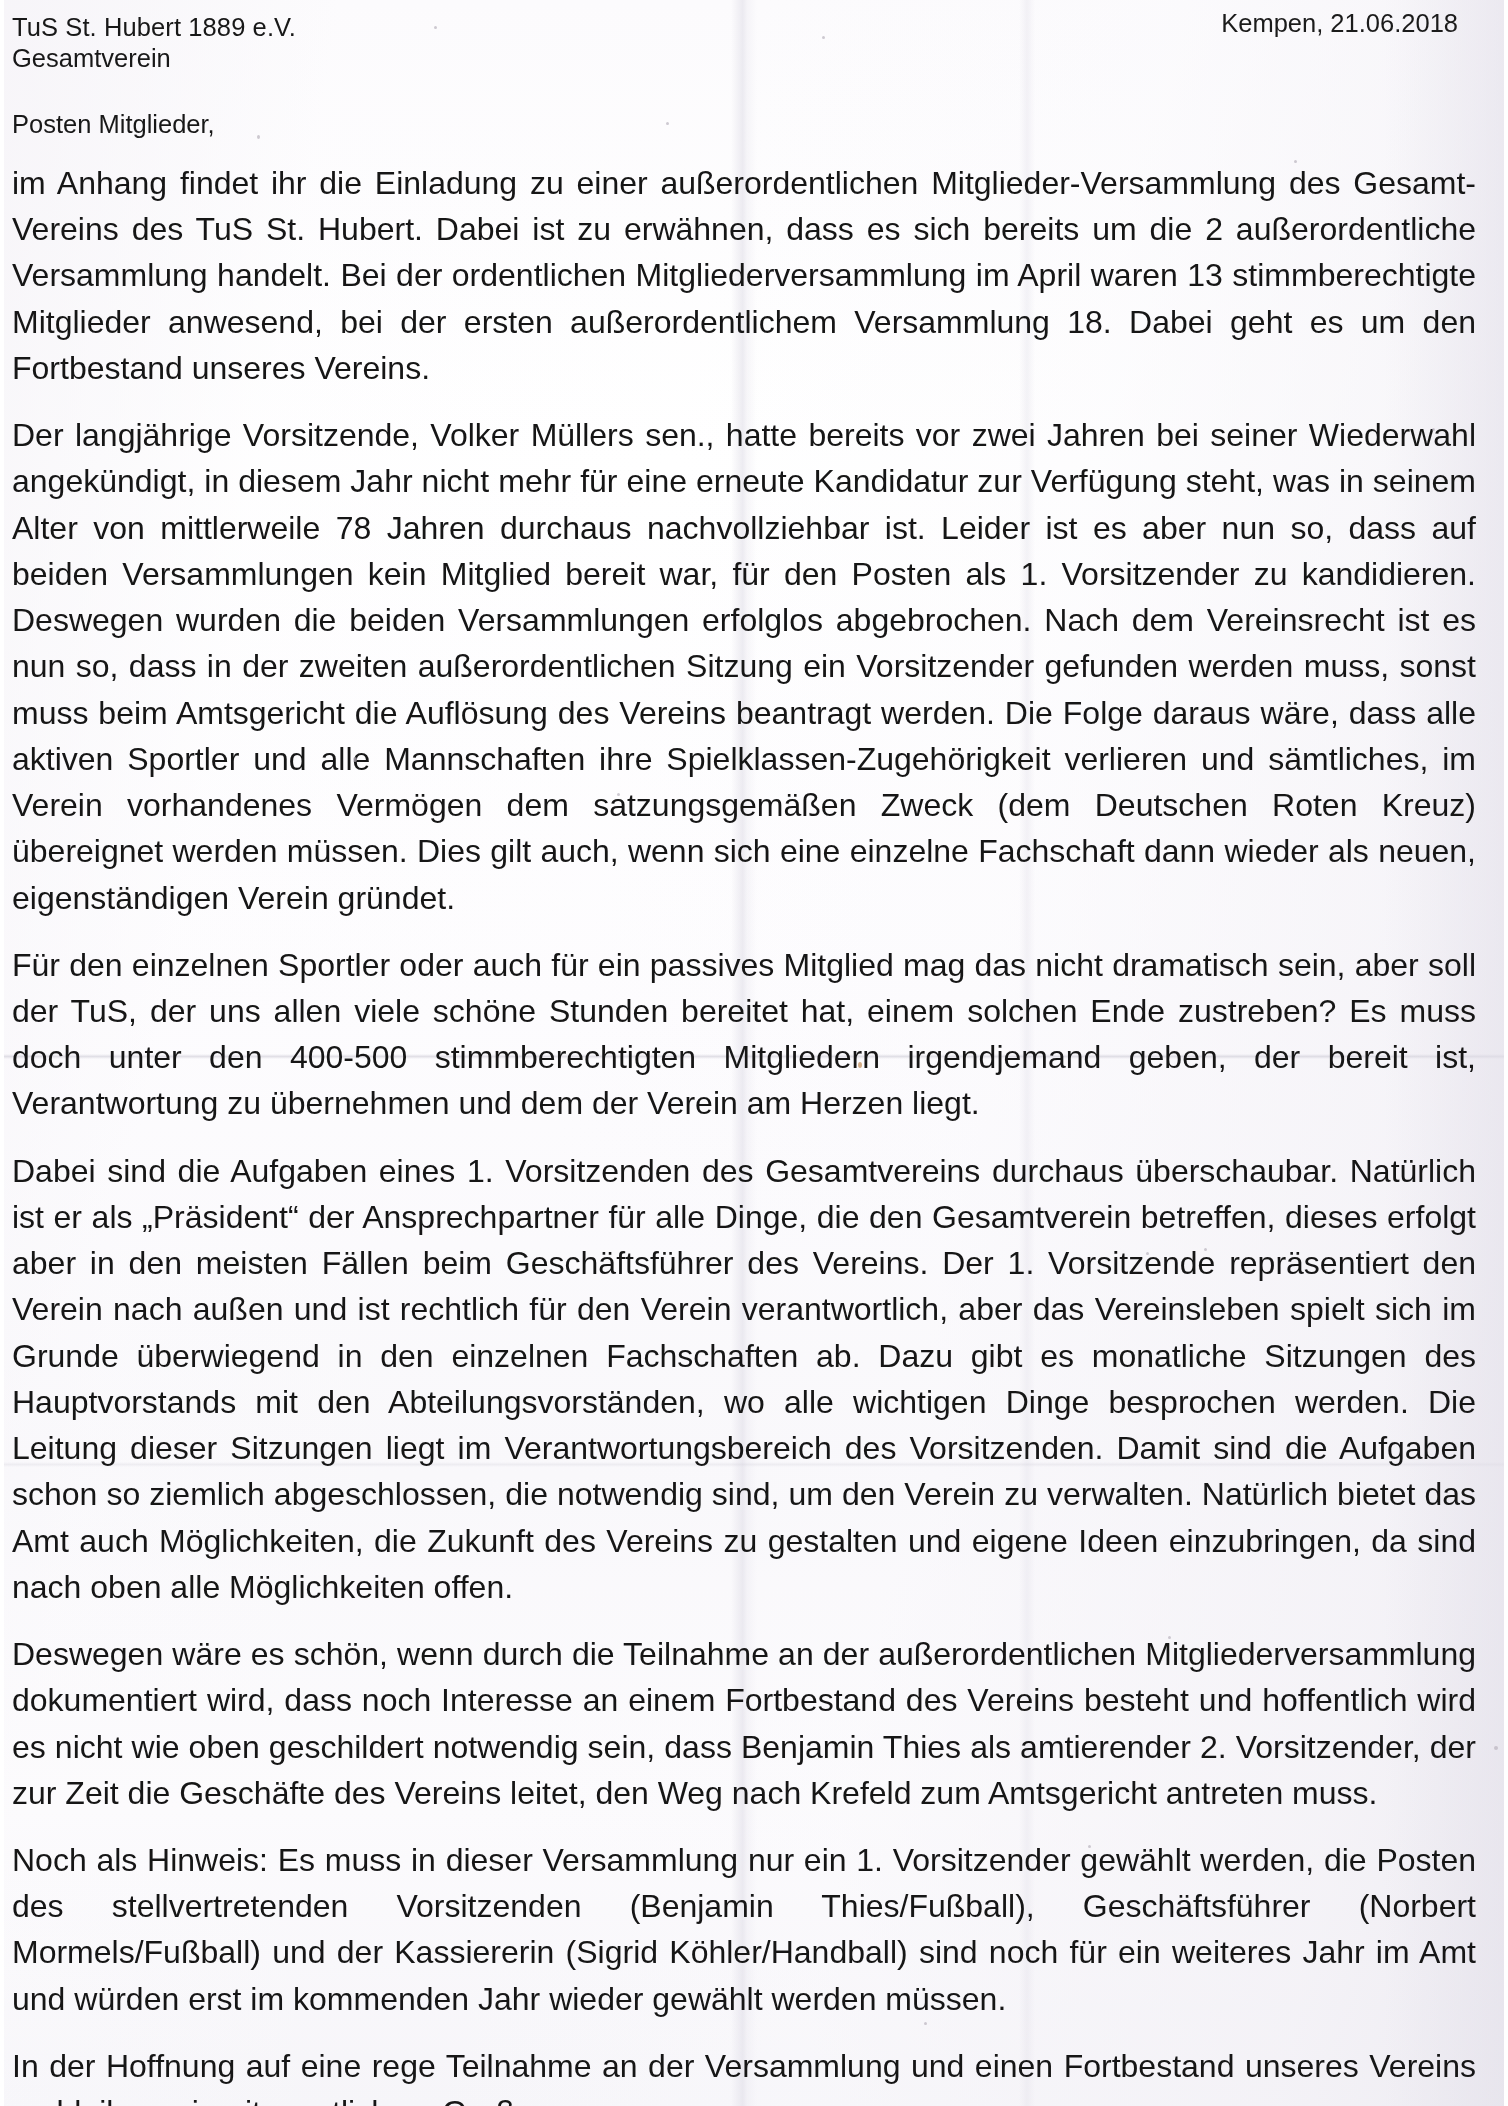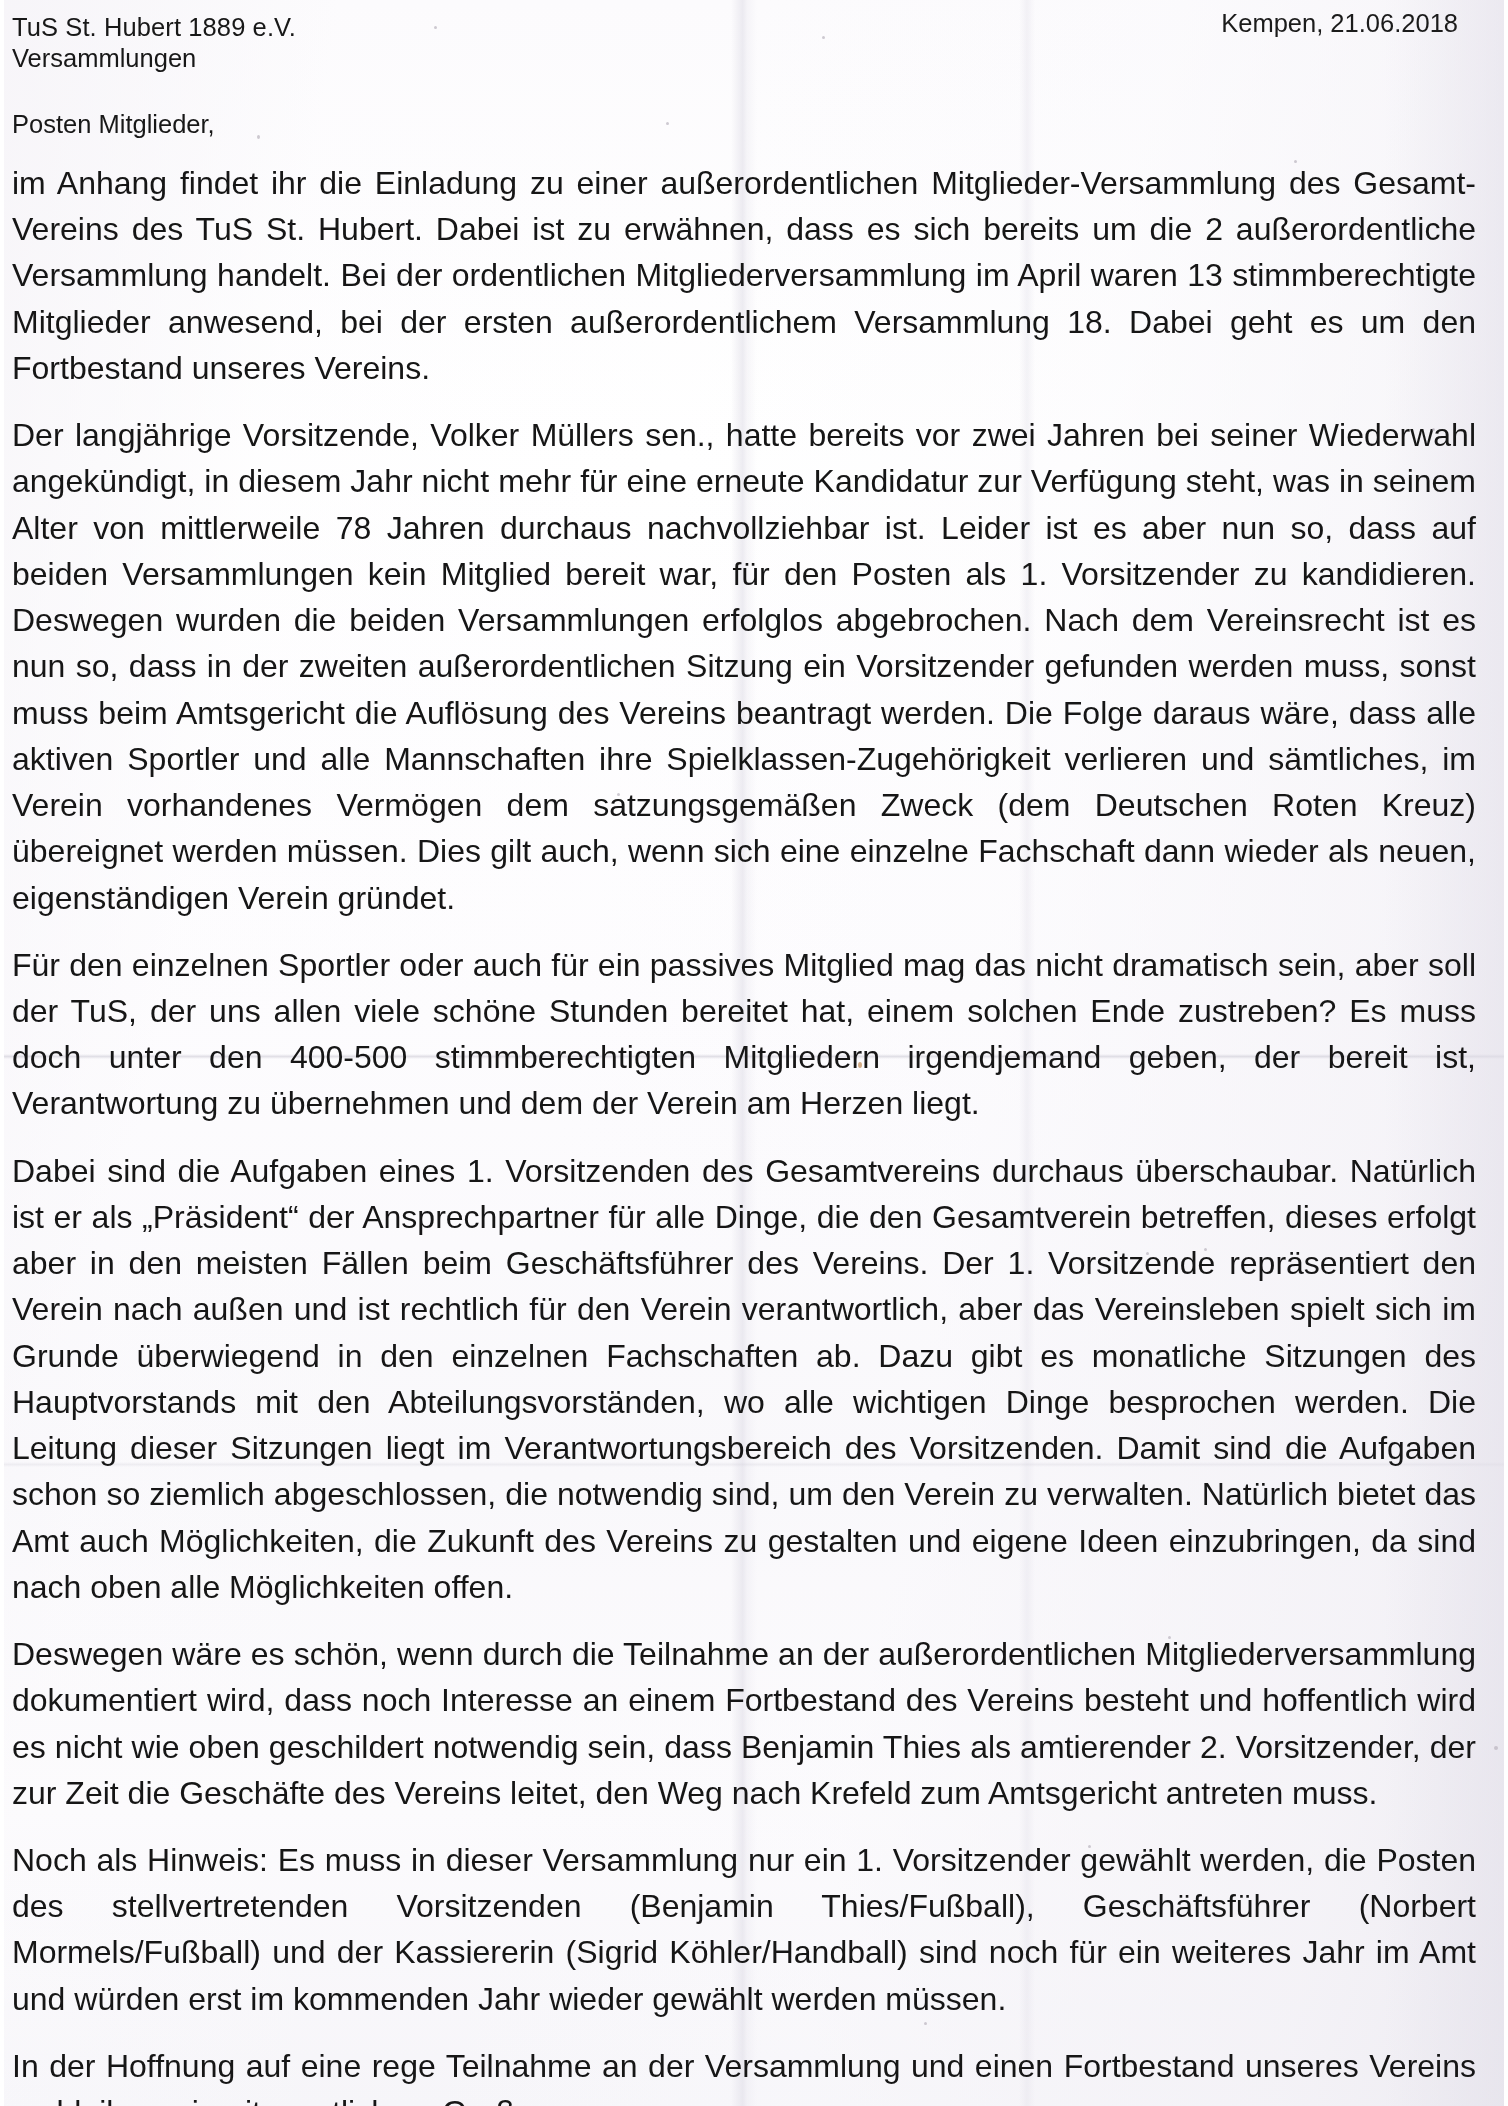--- a/index.html
+++ b/index.html
@@ -180,21 +180,21 @@
   <span class="speck" style="left:1200px;top:1248px;width:3px;height:3px;"></span>
   <span class="speck" style="left:1164px;top:1636px;width:3px;height:3px;"></span>
   <span class="speck" style="left:1490px;top:1746px;width:4px;height:4px;"></span>
   <span class="speck" style="left:1084px;top:1845px;width:3px;height:3px;"></span>
   <span class="speck" style="left:920px;top:2022px;width:3px;height:3px;"></span>
 
   <div class="content">
 
     <div class="letterhead">
       <div class="org">TuS St. Hubert 1889 e.V.</div>
-      <div class="org-line2">Versammlungen</div>
+      <div class="org-line2">Gesamtverein</div>
       <div class="place-date">Kempen, 21.06.2018</div>
     </div>
 
     <div class="salutation">Posten Mitglieder,</div>
 
     <div class="par-gap"></div>
 
     <p class="body-par">im Anhang findet ihr die Einladung zu einer außerordentlichen Mitglieder-Versammlung des Gesamt-Vereins des TuS St. Hubert. Dabei ist zu erwähnen, dass es sich bereits um die 2 außerordentliche Versammlung handelt. Bei der ordentlichen Mitgliederversammlung im April waren 13 stimmberechtigte Mitglieder anwesend, bei der ersten außerordentlichem Versammlung 18. Dabei geht es um den Fortbestand unseres Vereins.</p>
     <div class="par-gap"></div>
 

